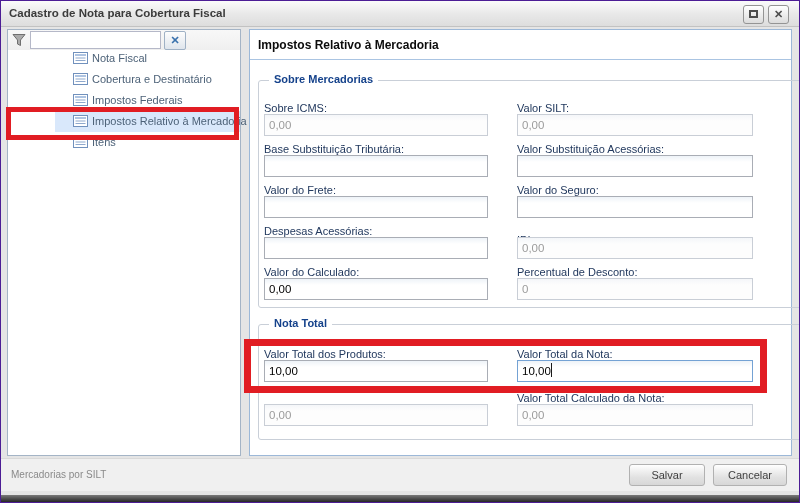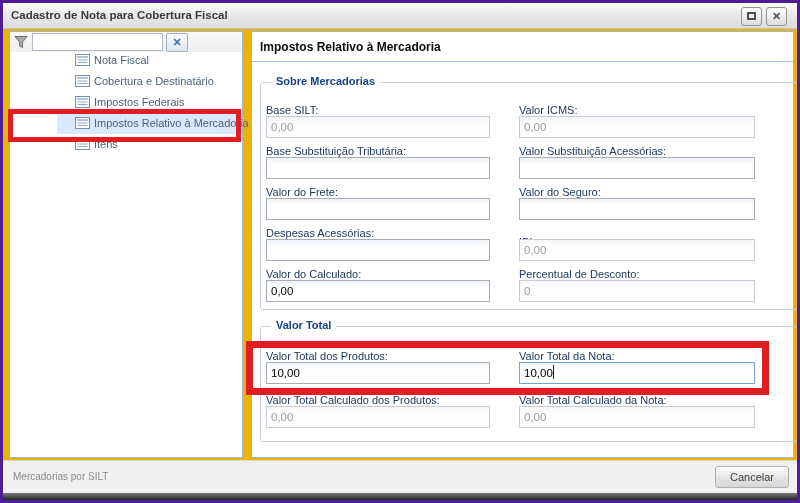--- a/index.html
+++ b/index.html
@@ -1,21 +1,21 @@
 <!DOCTYPE html>
 <html><head>
 <meta charset="utf-8">
 <style>
   * { margin:0; padding:0; box-sizing:border-box; }
   html,body { width:800px; height:503px; }
   body { font-family:"Liberation Sans", sans-serif; font-size:11px; }
 
   .window {
     position:relative; width:800px; height:503px;
-    background:#eab308; border:3px solid #4c1d95; overflow:hidden;
+    background:#e5e5e5; border:1px solid #4c1d95; overflow:hidden;
   }
 
   
   .titlebar {
     position:absolute; left:0; top:0; right:0; height:26px;
     background:linear-gradient(#fbfbfb, #e9e9e9 50%, #dddddd);
     border-bottom:1px solid #c2c2c2;
   }
   .titlebar .title {
     position:absolute; left:8px; top:6px;
@@ -209,23 +209,23 @@
   </div>
 
   <div class="main">
     <div class="main-header">
       <span class="htitle">Impostos Relativo à Mercadoria</span>
     </div>
 
     <div class="fieldset fs1">
       <span class="legend">Sobre Mercadorias</span>
     </div>
-    <div class="flabel c1" style="top:72px">Base SILT:</div>
+    <div class="flabel c1" style="top:72px">Sobre ICMS:</div>
     <input class="field c1 dis" style="top: 84px;" value="0,00">
-    <div class="flabel c2" style="top:72px">Valor ICMS:</div>
+    <div class="flabel c2" style="top:72px">Valor SILT:</div>
     <input class="field c2 dis" style="top: 84px;" value="0,00">
 
     <div class="flabel c1" style="top:113px">Base Substituição Tributária:</div>
     <input class="field c1" style="top: 125px;" value="">
     <div class="flabel c2" style="top:113px">Valor Substituição Acessórias:</div>
     <input class="field c2" style="top: 125px;" value="">
 
     <div class="flabel c1" style="top:154px">Valor do Frete:</div>
     <input class="field c1" style="top: 166px;" value="">
     <div class="flabel c2" style="top:154px">Valor do Seguro:</div>
@@ -235,36 +235,36 @@
     <input class="field c1" style="top: 207px;" value="">
     <div class="flabel c2" style="top:204px">IPI:</div>
     <input class="field c2 dis" style="top: 207px;" value="0,00">
 
     <div class="flabel c1" style="top:236px">Valor do Calculado:</div>
     <input class="field c1" style="top: 248px;" value="0,00">
     <div class="flabel c2" style="top:236px">Percentual de Desconto:</div>
     <input class="field c2 dis" style="top: 248px;" value="0">
 
     <div class="fieldset fs2">
-      <span class="legend">Valor Total</span>
+      <span class="legend">Nota Total</span>
     </div>
     <div class="flabel c1" style="top:318px">Valor Total dos Produtos:</div>
     <input class="field c1" style="top: 330px;" value="10,00">
     <div class="flabel c2" style="top:318px">Valor Total da Nota:</div>
     <input class="field c2 focus" style="top: 330px;" value="10,00">
     <div class="caret"></div>
 
-    <div class="flabel c1" style="top:362px">Valor Total Calculado dos Produtos:</div>
     <input class="field c1 dis" style="top: 374px;" value="0,00">
     <div class="flabel c2" style="top:362px">Valor Total Calculado da Nota:</div>
     <input class="field c2 dis" style="top: 374px;" value="0,00">
   </div>
 
   <div class="annot annot1"></div>
   <div class="annot annot2"></div>
 
   <div class="footer">
     <span class="footer-note">Mercadorias por SILT</span>
+    <div class="action-btn btn-save">Salvar</div>
     <div class="action-btn btn-cancel">Cancelar</div>
   </div>
   <div class="bottom-edge"></div>
 
 </div>
 
 </body></html>

